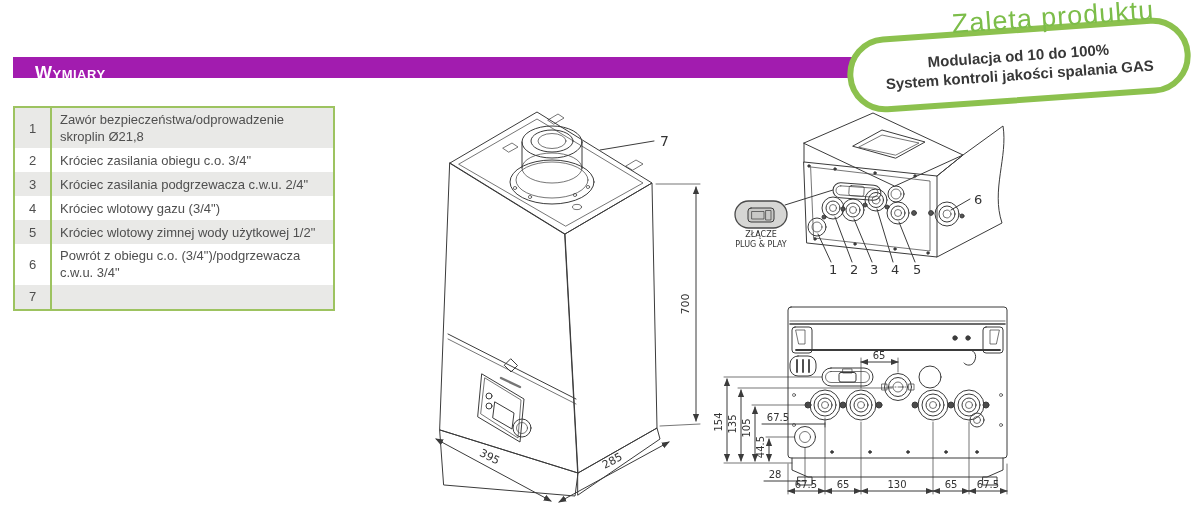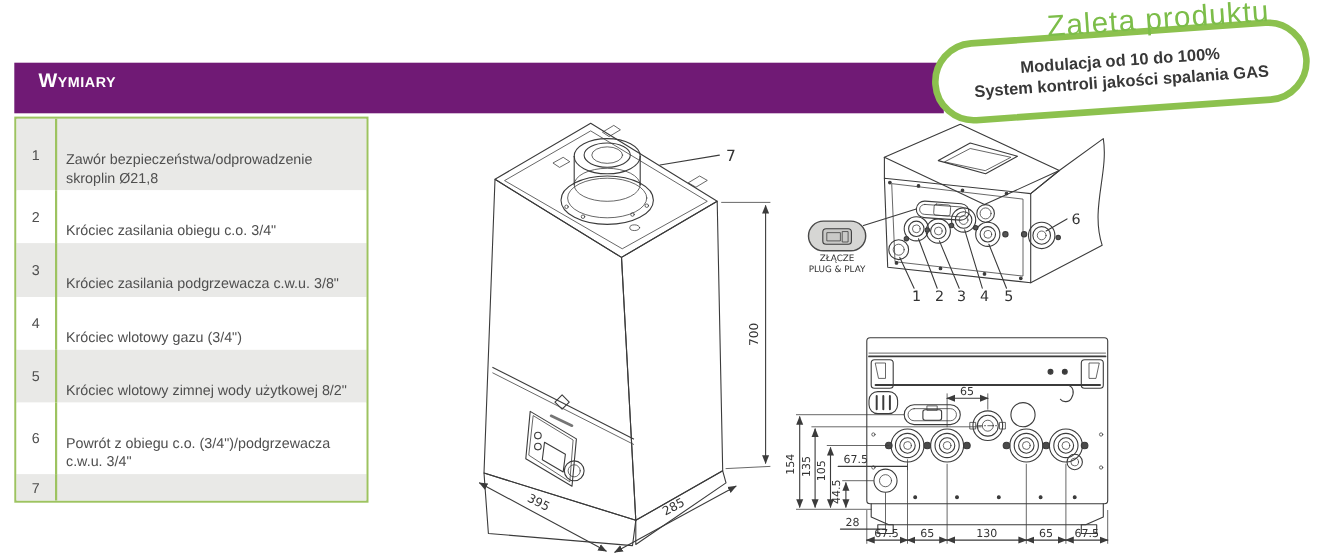--- a/index.html
+++ b/index.html
@@ -1,39 +1,39 @@
 <!DOCTYPE html>
 <html><head>
 <meta charset="utf-8">
 <style>
   html,body{margin:0;padding:0;background:#fff;}
   .canvas{position:relative;width:1200px;height:505px;background:#fff;overflow:hidden;
           font-family:"Liberation Sans",sans-serif;}
 
   
-  .hbar{position:absolute;left:13px;top:57px;width:845px;height:46px;background:#701a75;z-index:1;}
+  .hbar{position:absolute;left:13px;top:57px;width:845px;height:21px;background:#a21caf;z-index:1;}
   .hbar span{display:block;color:#fff;font-weight:bold;font-size:18px;line-height:33px;
              padding-left:22px;font-variant:small-caps;letter-spacing:.5px;}
 
   
   .badge{position:absolute;left:847px;top:27px;width:344px;height:76px;box-sizing:border-box;
          border:6px solid #8cc14e;border-radius:40px;background:#fff;transform:rotate(-4deg);
          display:flex;flex-direction:column;align-items:center;justify-content:center;z-index:3;}
   .badge .b1,.badge .b2{color:#383838;font-weight:bold;font-size:15px;line-height:19px;white-space:nowrap;}
   .script{position:absolute;left:903px;top:2px;width:300px;text-align:center;font-size:27px;
           color:#7cbd49;transform:rotate(-4deg);letter-spacing:1px;z-index:4;font-weight:normal;}
 
   
   .legend{position:absolute;left:13px;top:106px;width:322px;border:2px solid #9dc360;box-sizing:border-box;z-index:2;}
   .lrow{display:flex;min-height:24px;background:#fff;}
   .lrow.alt{background:#e9e9e7;}
   .lnum{flex:0 0 35px;display:flex;align-items:center;justify-content:center;
         border-right:2px solid #9dc360;color:#4f4f4f;font-size:13px;}
   .ldesc{flex:1;display:flex;align-items:center;padding:3px 8px;color:#4f4f4f;
-         font-size:13px;line-height:1.32;margin-top:25px;}
+         font-size:13px;line-height:1.32;}
 
   
   .draw{position:absolute;}
   .ln{stroke:#3b3b3b;fill:none;stroke-width:1;stroke-linecap:round;stroke-linejoin:round;}
   .thin{stroke-width:.7;}
   .dimtxt{fill:#333;stroke:none;font-size:10px;font-family:"DejaVu Sans",sans-serif;}
   .dimtxt2{fill:#333;stroke:none;font-size:11px;font-family:"DejaVu Sans",sans-serif;}
   .cotxt{fill:#333;stroke:none;font-size:13px;font-family:"DejaVu Sans",sans-serif;}
   .pilltxt{fill:#333;stroke:none;font-size:8px;font-family:"DejaVu Sans",sans-serif;}
 </style>
@@ -56,29 +56,29 @@
     <div class="lrow alt">
       <div class="lnum">1</div>
       <div class="ldesc">Zawór bezpieczeństwa/odprowadzenie skroplin Ø21,8</div>
     </div>
     <div class="lrow">
       <div class="lnum">2</div>
       <div class="ldesc">Króciec zasilania obiegu c.o. 3/4"</div>
     </div>
     <div class="lrow alt">
       <div class="lnum">3</div>
-      <div class="ldesc">Króciec zasilania podgrzewacza c.w.u. 3/8"</div>
+      <div class="ldesc">Króciec zasilania podgrzewacza c.w.u. 2/4"</div>
     </div>
     <div class="lrow">
       <div class="lnum">4</div>
       <div class="ldesc">Króciec wlotowy gazu (3/4")</div>
     </div>
     <div class="lrow alt">
       <div class="lnum">5</div>
-      <div class="ldesc">Króciec wlotowy zimnej wody użytkowej 8/2"</div>
+      <div class="ldesc">Króciec wlotowy zimnej wody użytkowej 1/2"</div>
     </div>
     <div class="lrow">
       <div class="lnum">6</div>
       <div class="ldesc">Powrót z obiegu c.o. (3/4")/podgrzewacza c.w.u. 3/4"</div>
     </div>
     <div class="lrow alt">
       <div class="lnum">7</div>
     </div>
   </div>
 

